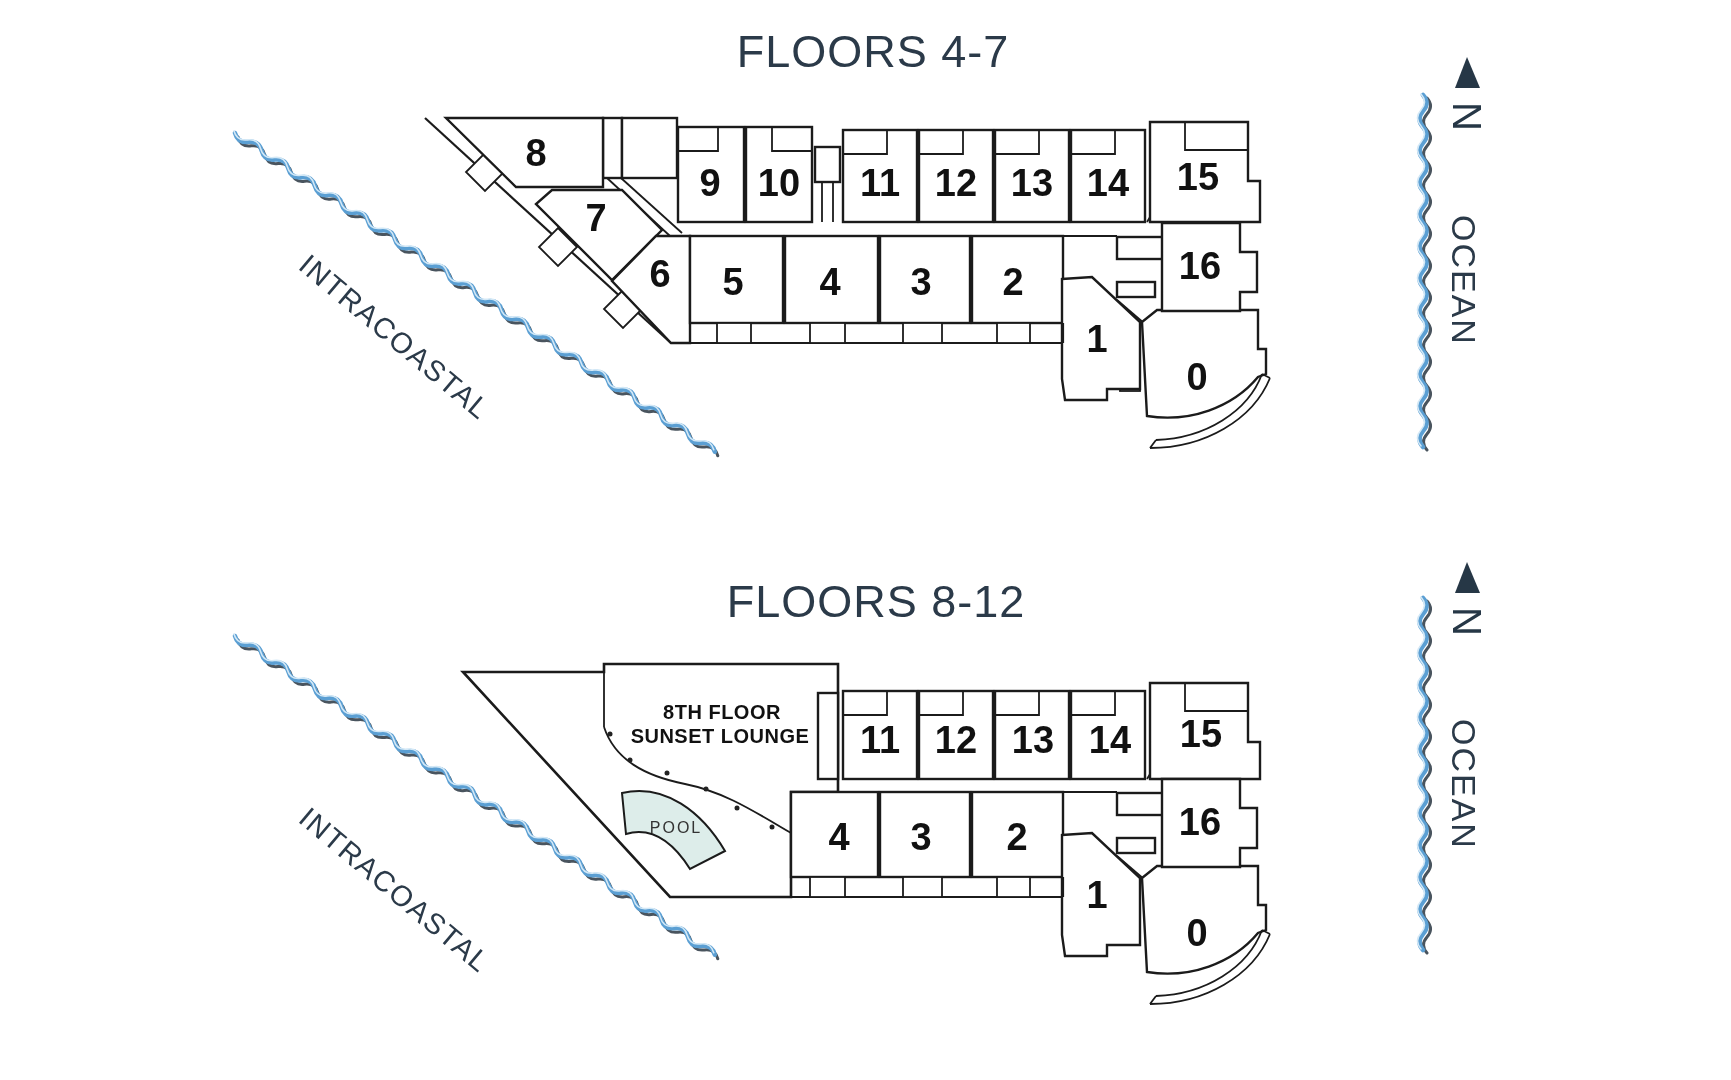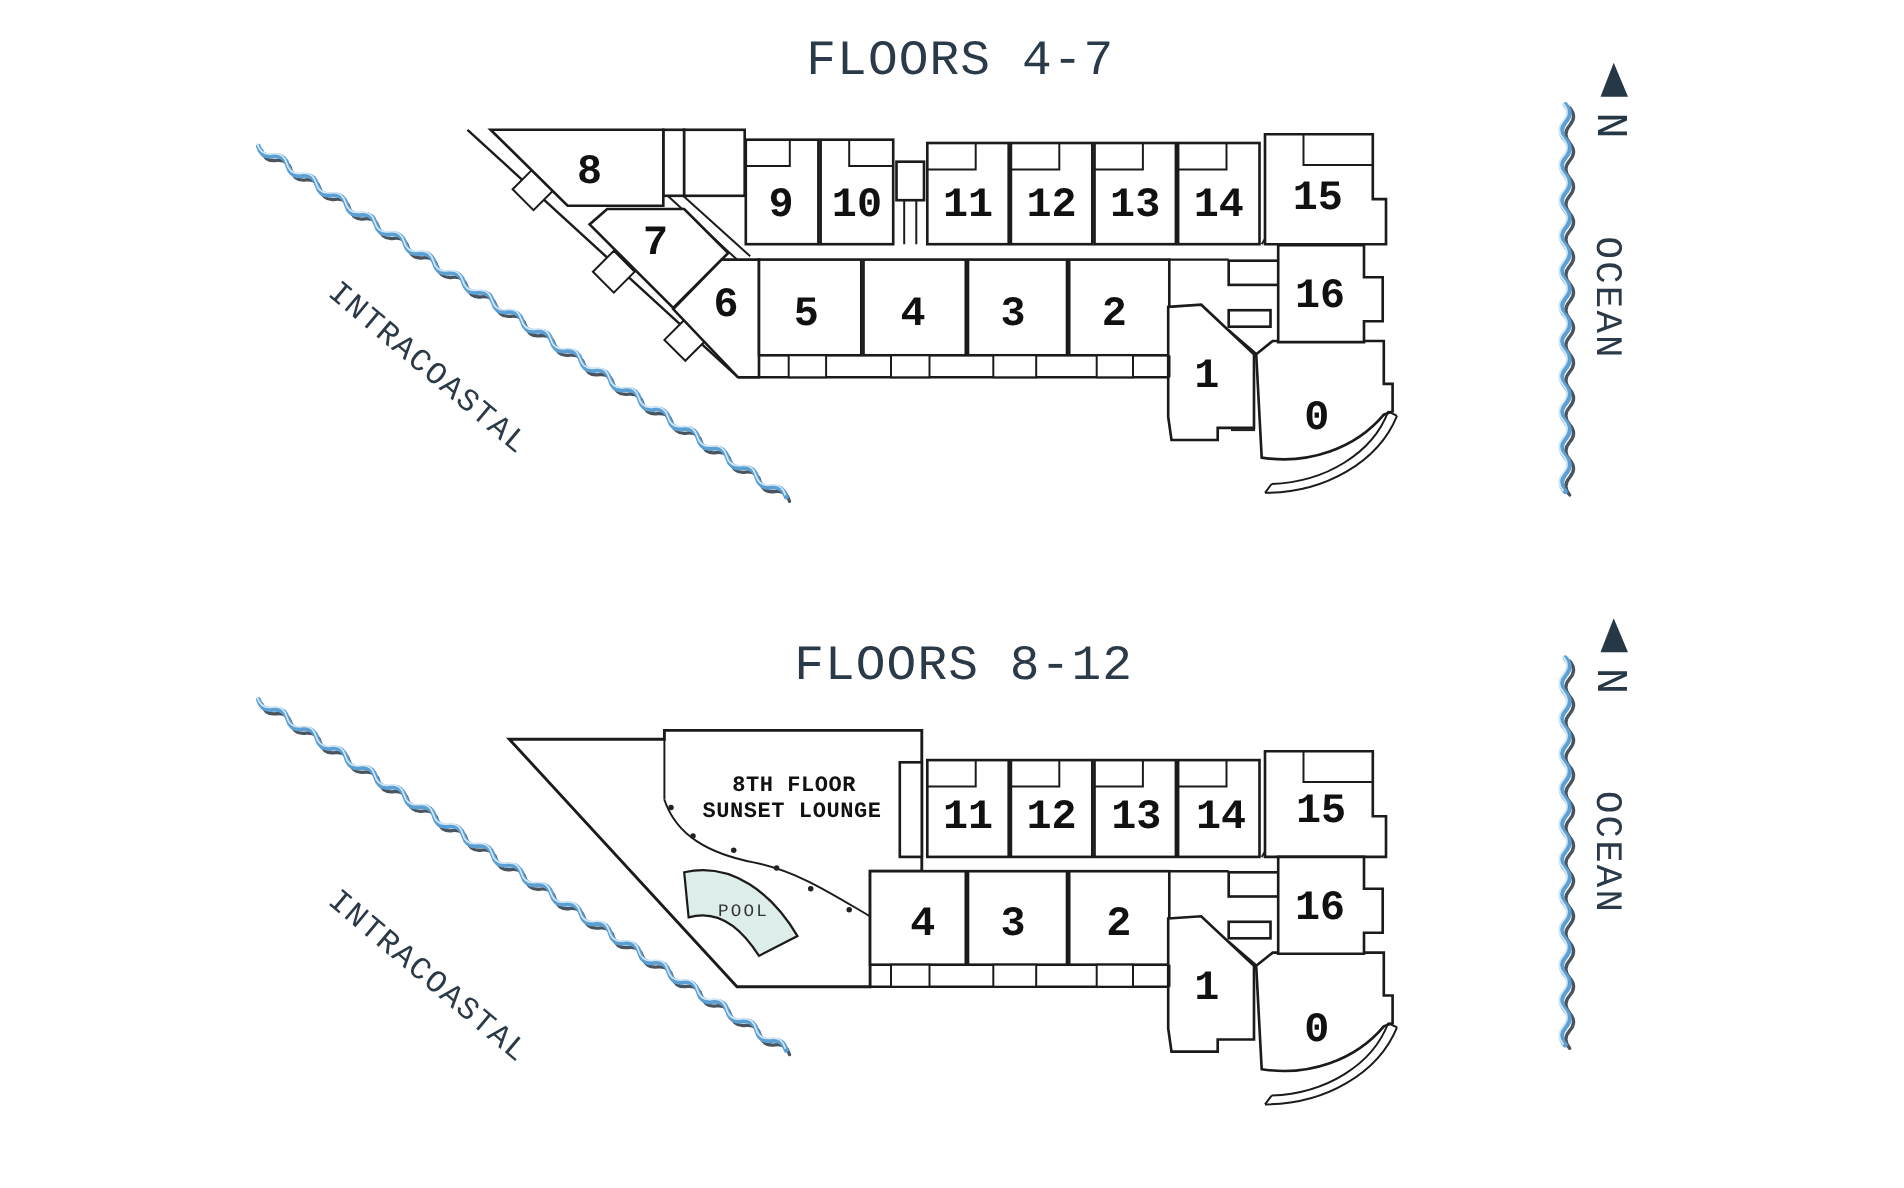--- a/index.html
+++ b/index.html
@@ -1,17 +1,17 @@
 <!DOCTYPE html>
 <html><head>
 <meta charset="utf-8">
 <style>
   html,body{margin:0;padding:0;background:#ffffff;}
   .stage{position:relative;width:1731px;height:1080px;background:#ffffff;overflow:hidden;
-         font-family:Liberation Mono, monospace;}
+         font-family:Liberation Sans, sans-serif;}
   svg{position:absolute;left:0;top:0;}
   .u{fill:#ffffff;stroke:#1b1b1b;stroke-width:2.4;stroke-linejoin:miter;}
   .shell{fill:#ffffff;stroke:#1b1b1b;stroke-width:2.6;stroke-linejoin:miter;}
   .wall{fill:none;stroke:#1b1b1b;stroke-width:2.2;}
   .thin{fill:none;stroke:#1b1b1b;stroke-width:1.8;}
   .bal{fill:#ffffff;stroke:#1b1b1b;stroke-width:1.8;}
   .ttl{font-size:45px;letter-spacing:1px;fill:#2b3a49;text-anchor:middle;}
   .num{font-size:38px;font-weight:bold;fill:#111111;text-anchor:middle;}
   .lounge-t{font-size:20px;font-weight:bold;fill:#111111;text-anchor:middle;letter-spacing:.5px;}
   .pool-t{font-size:16px;fill:#333333;text-anchor:middle;letter-spacing:2px;}

